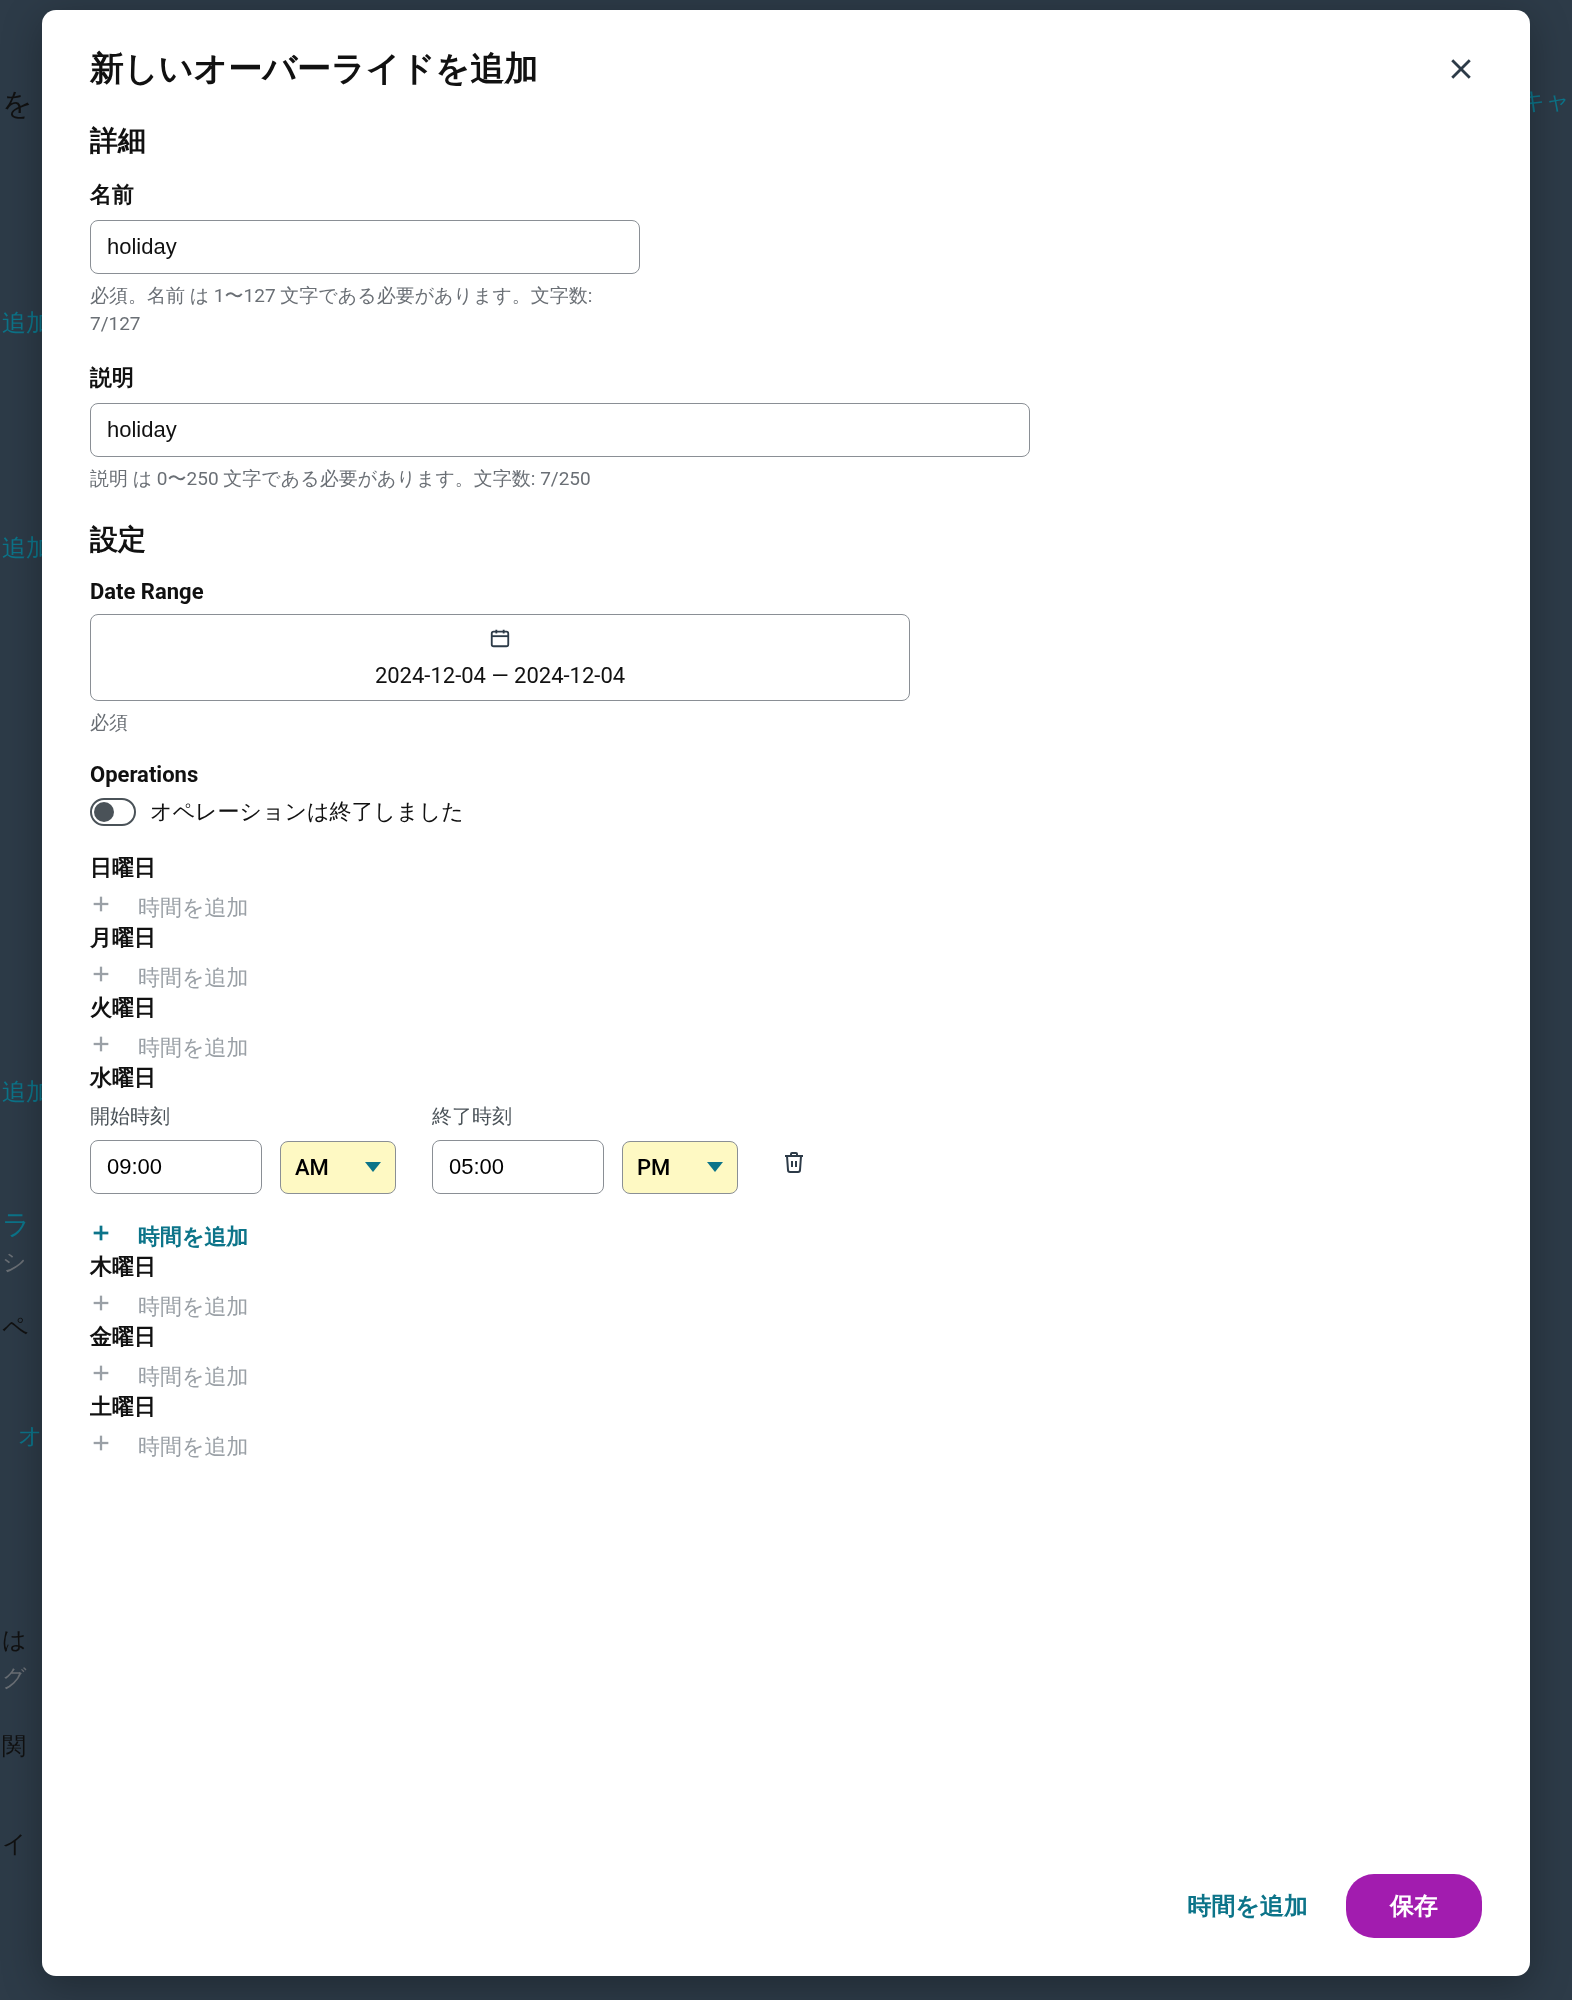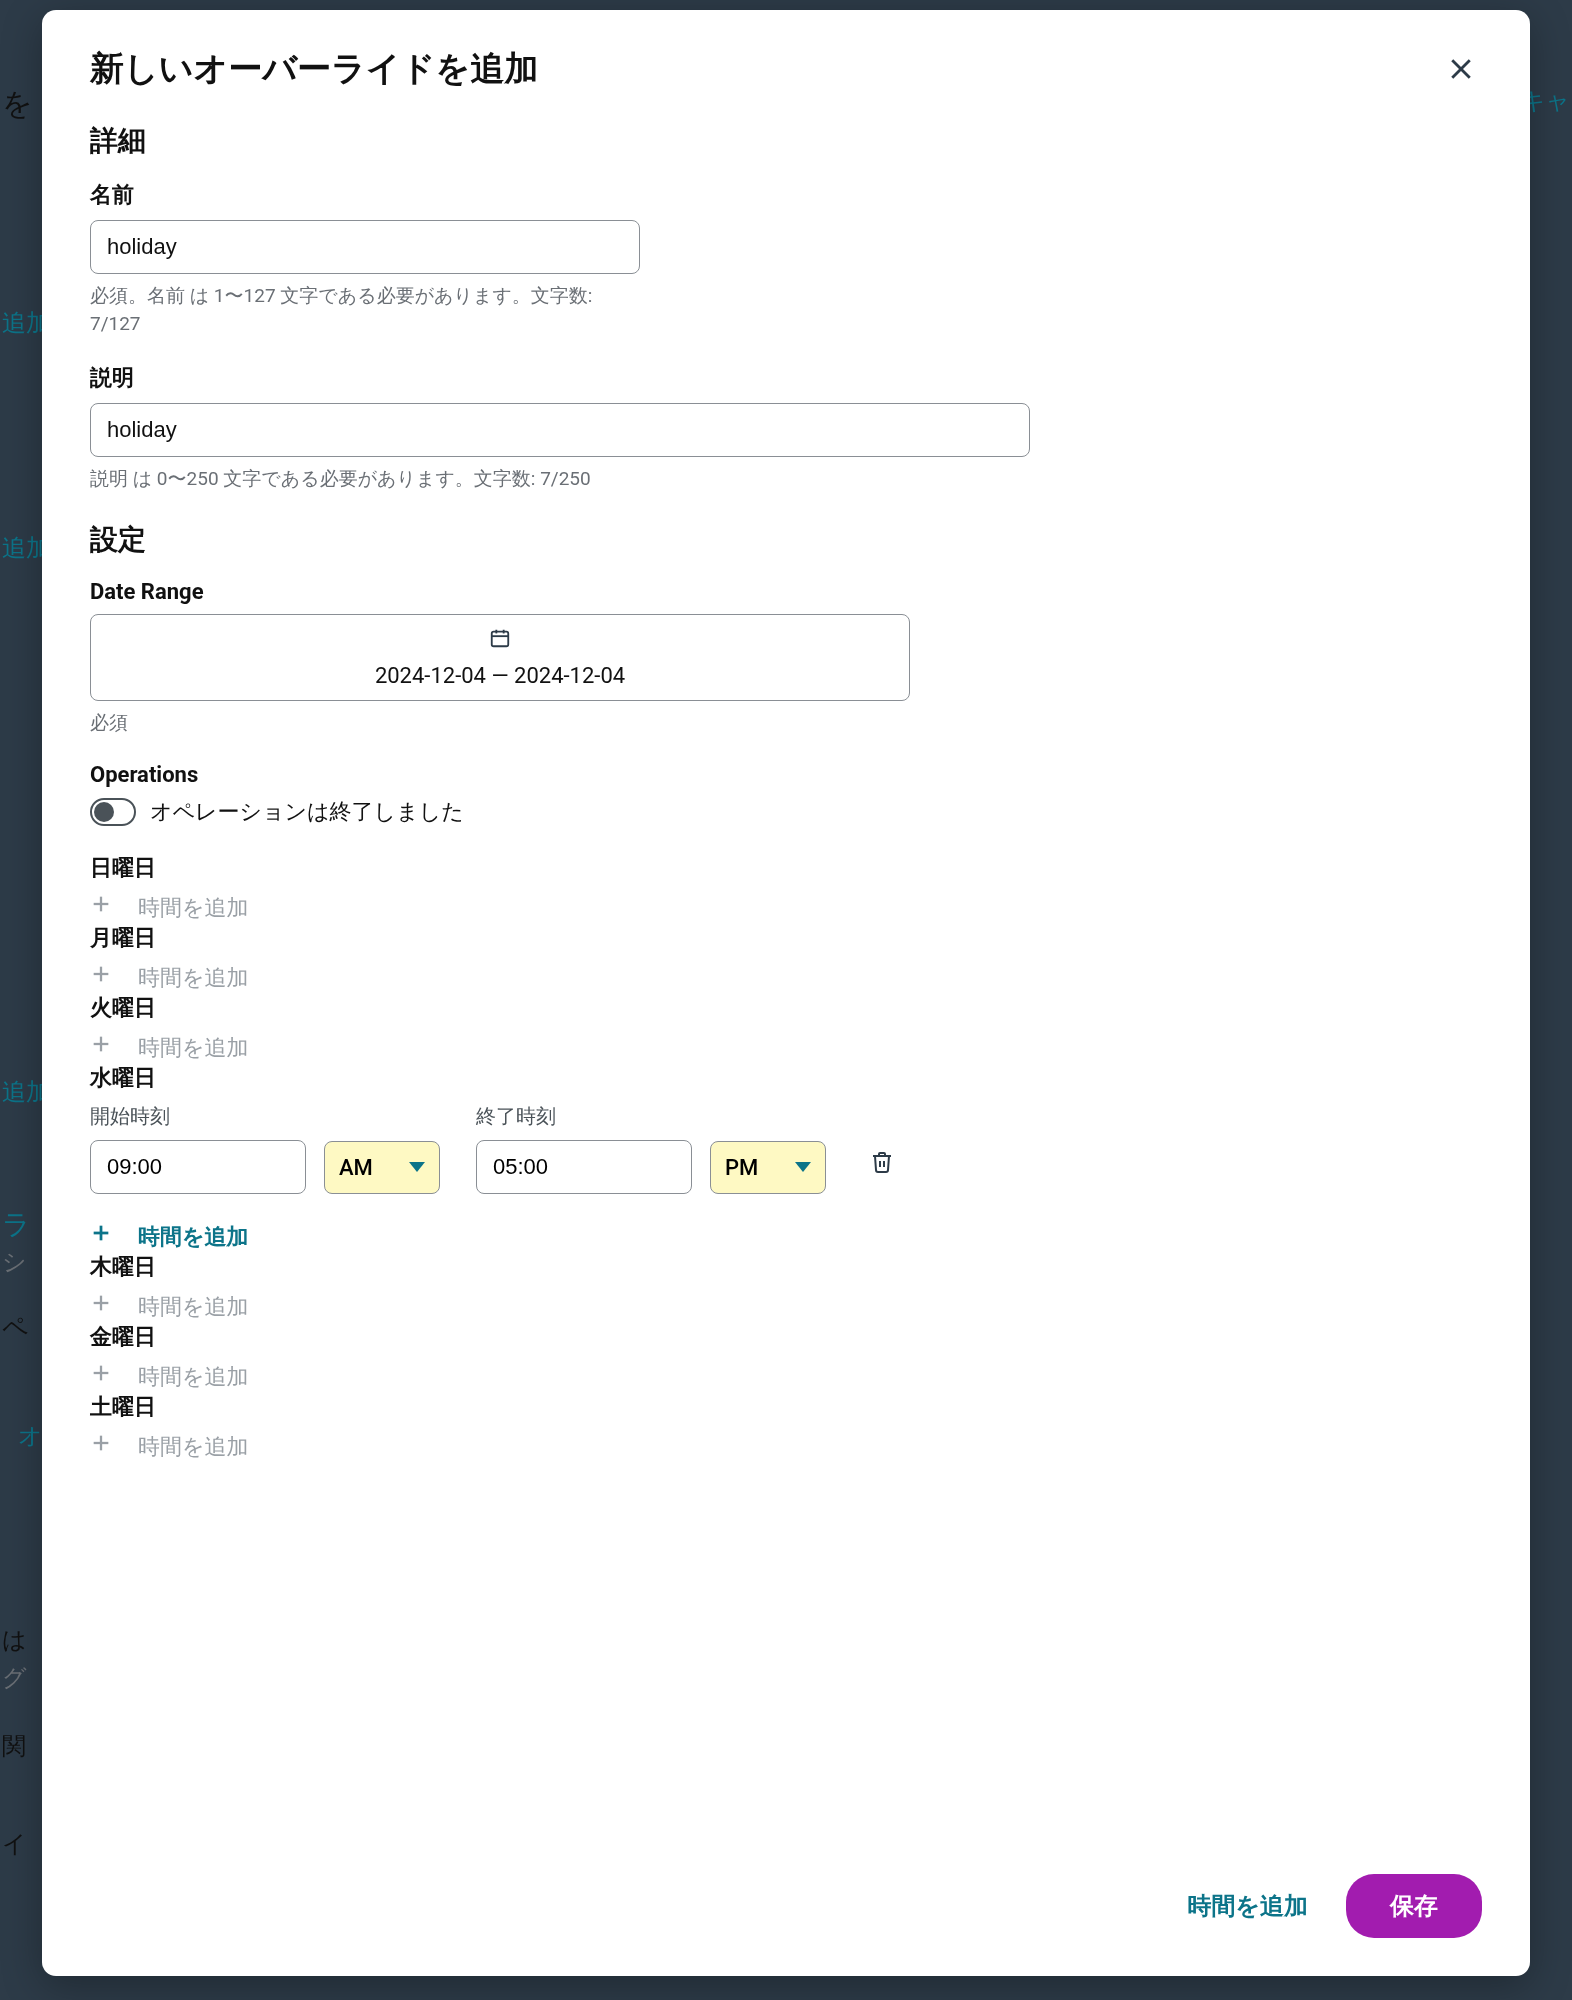--- a/index.html
+++ b/index.html
@@ -169,21 +169,21 @@
       font-size: 20px;
       color: #4a5258;
       margin-bottom: 10px;
     }
     .time-inputs {
       display: flex;
       gap: 18px;
       align-items: center;
     }
     .time-box {
-      width: 216px;
+      width: 172px;
       padding: 13px 16px;
       font-size: 22px;
       border: 1.5px solid #8a8f95;
       border-radius: 8px;
       background: #fff;
     }
     .ampm-select {
       width: 116px;
       padding: 13px 14px;
       font-size: 22px;

